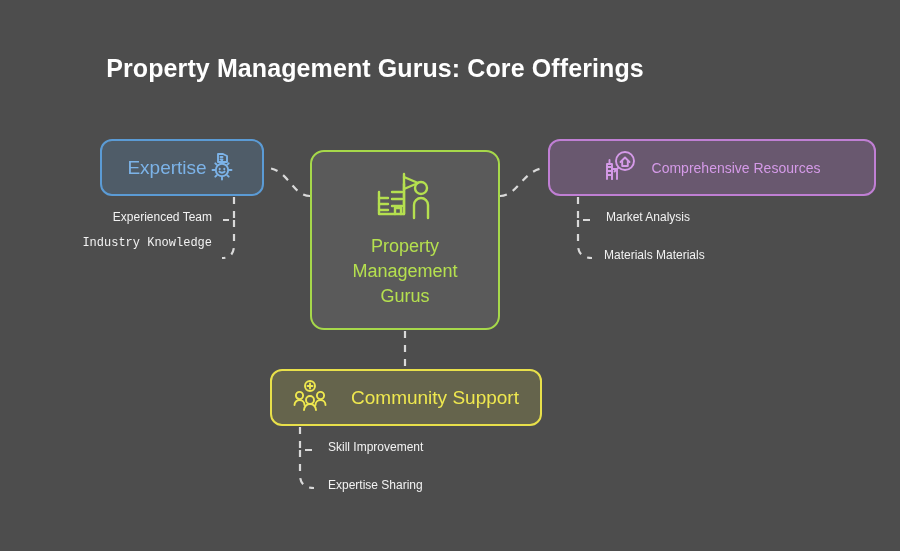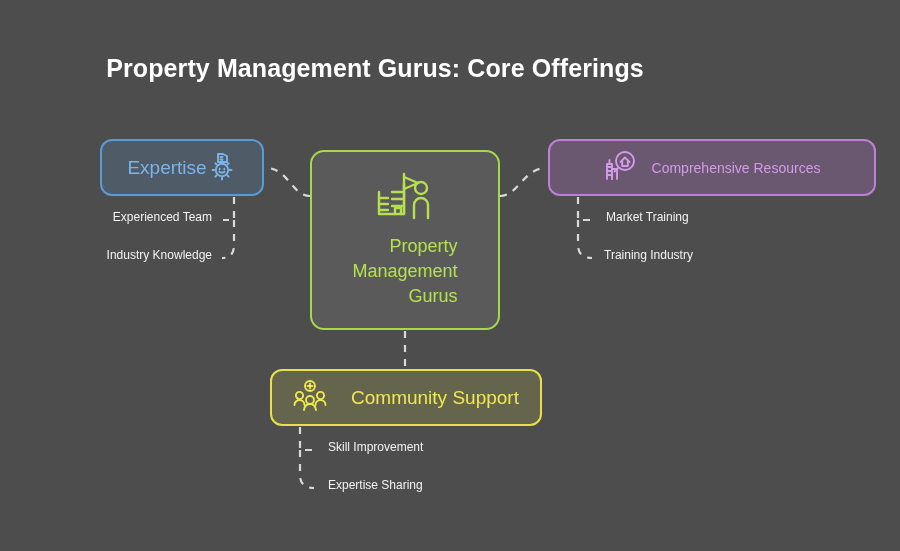--- a/index.html
+++ b/index.html
@@ -61,21 +61,21 @@
     height: 180px;
     border: 2px solid #a6d84a;
     border-radius: 14px;
     background: rgba(255,255,255,0.075);
     flex-direction: column;
   }
   .node-center .node-label {
     color: #b5e04f;
     font-size: 18px;
     line-height: 25px;
-    text-align: right;
+    text-align: center;
     white-space: normal;
     margin-top: 10px;
   }
 
   
   .node-expertise {
     left: 100px;
     top: 139px;
     width: 164px;
     height: 57px;
@@ -239,23 +239,23 @@
 
         <circle cx="17" cy="20" r="4"></circle>
         <path d="M11,30 a6,6 0 0 1 12,0"></path>
       </svg>
     </span>
     <span class="node-label">Community Support</span>
   </div>
 
   <div class="leaf leaf-right-align" style="left:20px; top:210px; width:192px;">Experienced Team</div>
 
-  <div class="leaf leaf-right-align" style="left:10px; top:248px; width:202px;">Industry Knowledge</div>
-
-  <div class="leaf" style="left:606px; top:210px;">Market Training</div>
-
-  <div class="leaf" style="left:604px; top:248px;">Training Industry</div>
+  <div class="leaf leaf-right-align" style="left:10px; top:236px; width:202px;font-family:Liberation Mono, monospace;">Industry Knowledge</div>
+
+  <div class="leaf" style="left:606px; top:210px;">Market Analysis</div>
+
+  <div class="leaf" style="left:604px; top:248px;">Materials Materials</div>
 
   <div class="leaf" style="left:328px; top:440px;">Skill Improvement</div>
 
   <div class="leaf" style="left:328px; top:478px;">Expertise Sharing</div>
 
 </div>
 
 </body></html>

